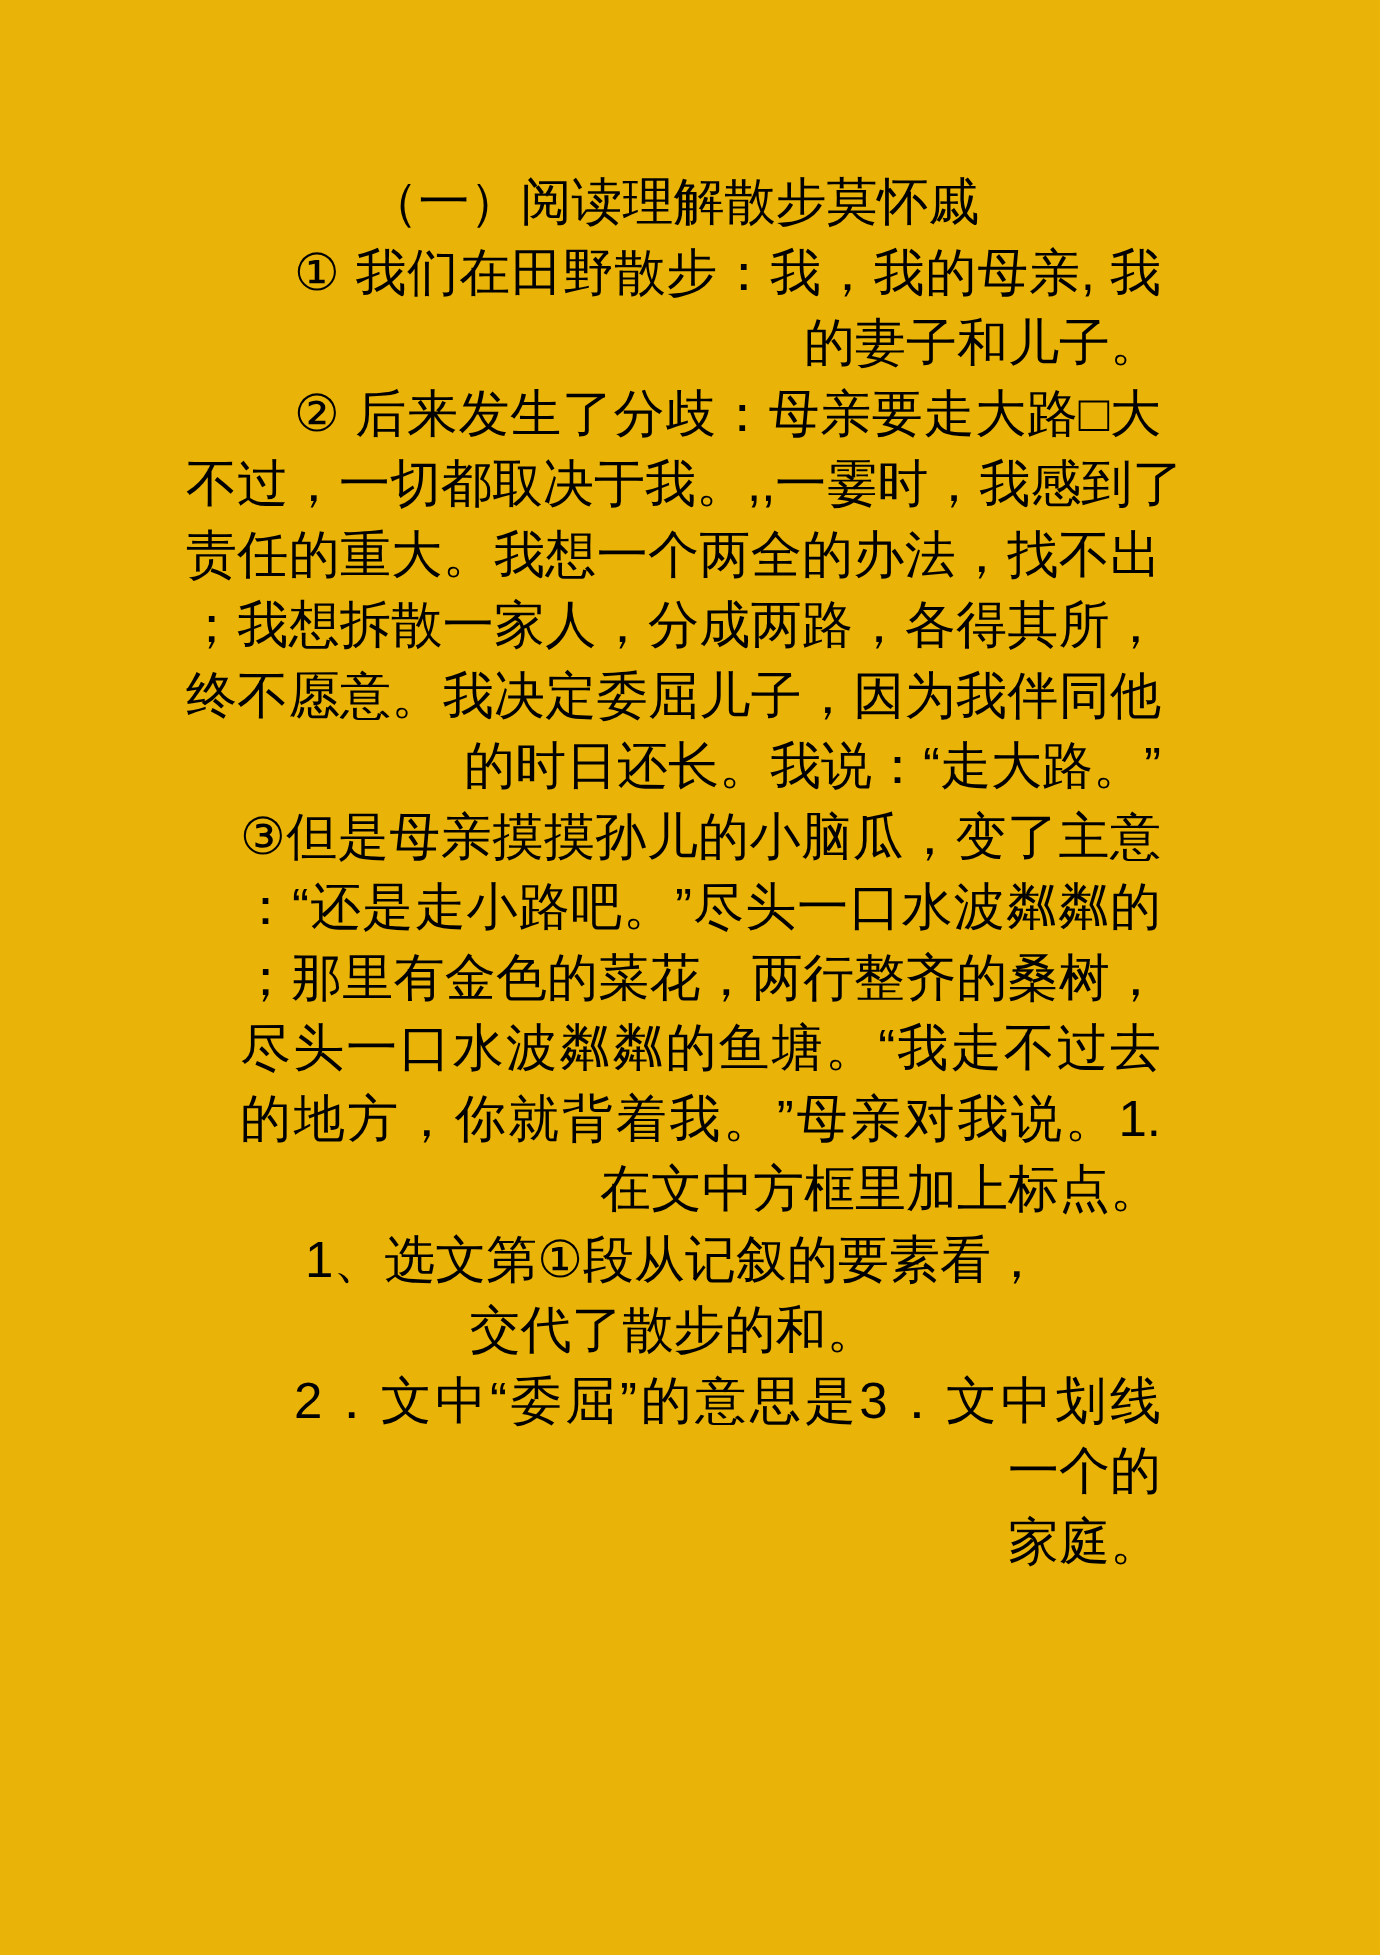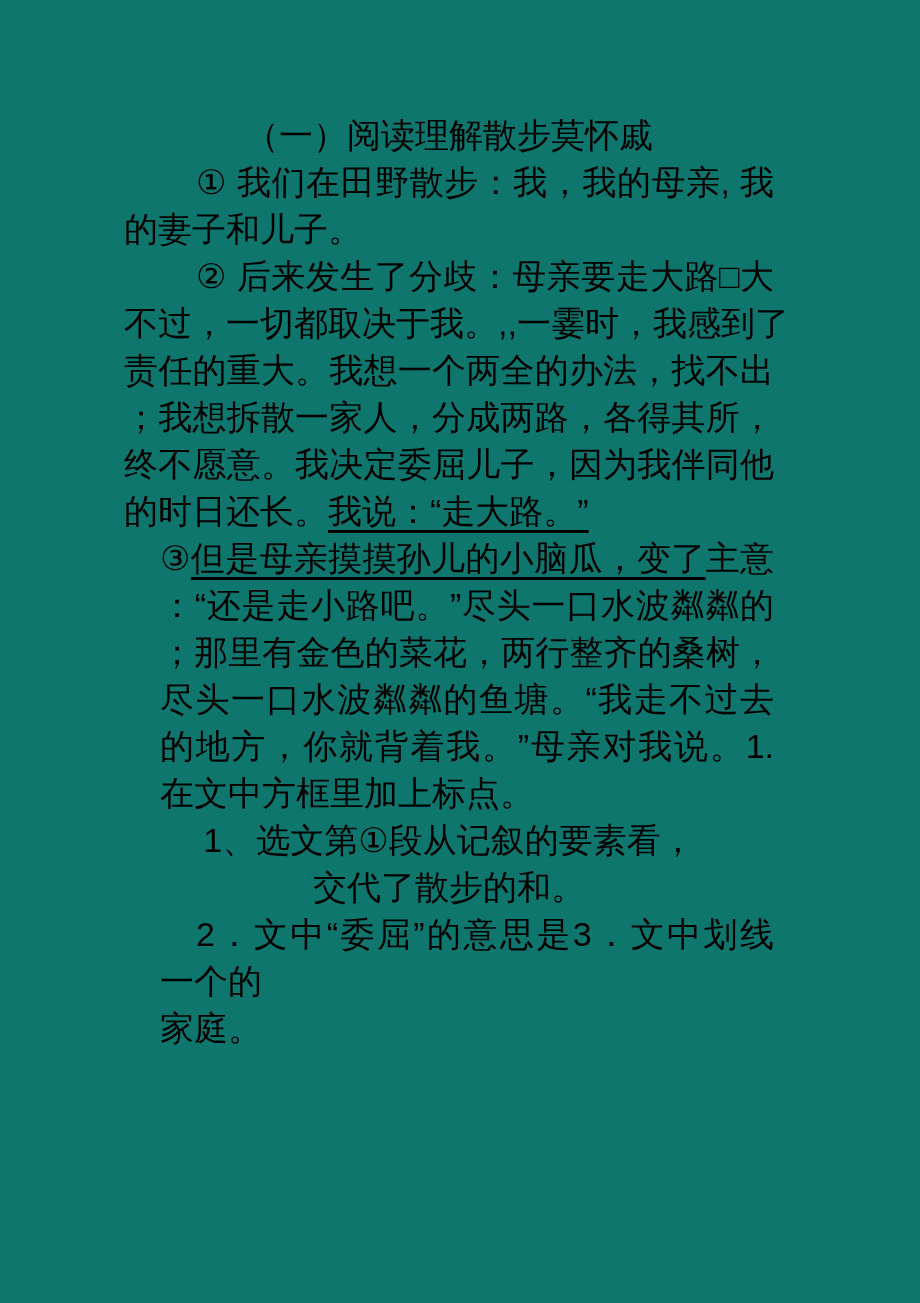--- a/index.html
+++ b/index.html
@@ -9,52 +9,51 @@
   body {
     width: 920px;
     height: 1303px;
     background: #ffffff;
     overflow: hidden;
   }
   .page {
     position: relative;
     width: 920px;
     height: 1303px;
-    background: #0f766e;
+    background: #eab308;
     color: #000000;
   }
   .doc {
     position: absolute;
     top: 112px;
     left: 124px;
     width: 650px;
     font-family: "Liberation Sans", "DejaVu Sans", sans-serif;
     font-size: 34px;
     color: #000000;
     -webkit-font-smoothing: none;
   }
   .line {
     height: 47px;
     line-height: 47px;
     white-space: nowrap;
-    text-align: left;
+    text-align: right;
   }
   
   .fill {
     text-align: justify;
     text-align-last: justify;
     text-justify: inter-character;
   }
   .v-center  { text-align: center; text-align-last: center; }
   .v-indent2 { padding-left: 72px; }
   .v-indent1 { padding-left: 36px; }
   .v-flush   { padding-left: 0; }
   .seg { display: inline; }
   .u {
-    text-decoration: underline;
     text-decoration-thickness: 3px;
     text-underline-offset: 7px;
     text-decoration-color: #000000;
   }
   .u2 {
     text-decoration-thickness: 1px;
     text-underline-offset: 5px;
     text-decoration-color: #000000;
   }
 </style>

